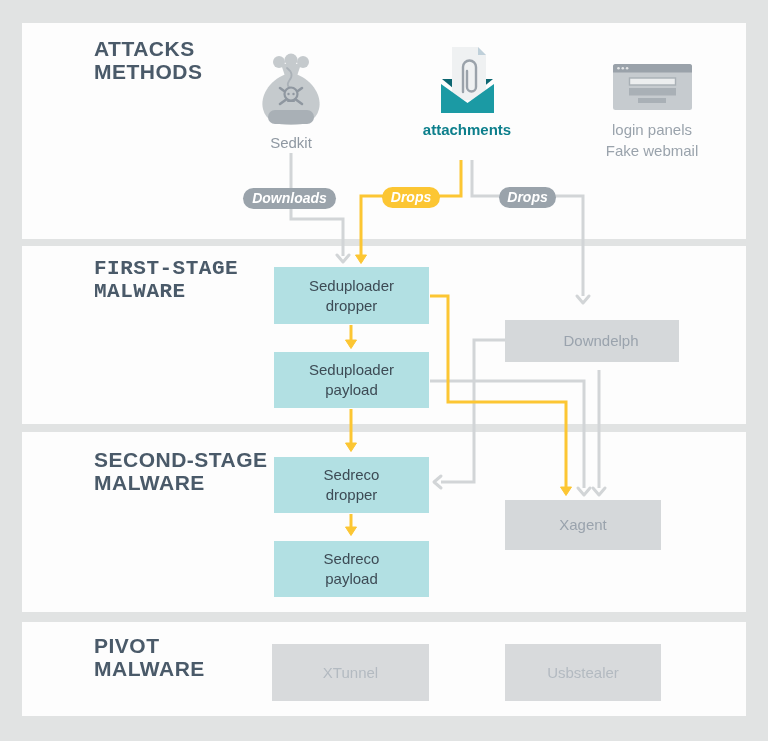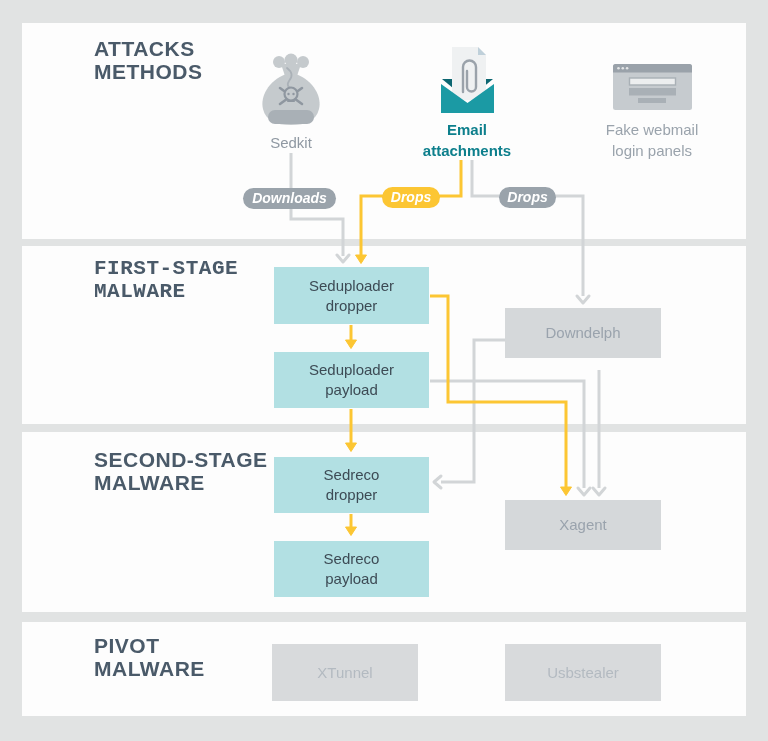--- a/index.html
+++ b/index.html
@@ -49,23 +49,23 @@
   }
   .node span{display:block;line-height:20px;}
   .node.teal{background:#b2e0e3;color:#3d4b55;font-weight:normal;}
   .node.gray{background:#d5d8da;color:#9aa3ad;}
   .node.pivot{background:#d8dadc;color:#b3bac1;}
 
   #box-sed-dropper {left:274px;top:267px;width:155px;height:57px;}
   #box-sed-payload {left:274px;top:352px;width:155px;height:56px;}
   #box-sedreco-dropper{left:274px;top:457px;width:155px;height:56px;}
   #box-sedreco-payload{left:274px;top:541px;width:155px;height:56px;}
-  #box-downdelph{left:505px;top:308px;width:156px;height:50px;}
+  #box-downdelph{left:505px;top:320px;width:156px;height:42px;padding-left:18px;}
   #box-xagent{left:505px;top:500px;width:156px;height:50px;}
-  #box-xtunnel{left:272px;top:644px;width:146px;height:57px;}
+  #box-xtunnel{left:272px;top:644px;width:157px;height:57px;}
   #box-usbstealer{left:505px;top:644px;width:156px;height:57px;}
 </style>
 </head>
 <body>
 
 <div class="panel" id="panel-attacks"></div>
 <div class="panel" id="panel-first"></div>
 <div class="panel" id="panel-second"></div>
 <div class="panel" id="panel-pivot"></div>
 
@@ -151,26 +151,25 @@
 </div>
 <div class="section-title" id="title-pivot">
   <span>PIVOT</span>
   <span>MALWARE</span>
 </div>
 
 <div class="icon-label" id="label-sedkit">
   <span>Sedkit</span>
 </div>
 <div class="icon-label" id="label-email">
-  <span>Email</span>
   <span>attachments</span>
 </div>
 <div class="icon-label" id="label-webmail">
+  <span>login panels</span>
   <span>Fake webmail</span>
-  <span>login panels</span>
 </div>
 
 <div class="pill gray" id="pill-downloads">Downloads</div>
 <div class="pill yellow" id="pill-drops-email">Drops</div>
 <div class="pill gray" id="pill-drops-webmail">Drops</div>
 
 <div class="node teal" id="box-sed-dropper">
   <span>Seduploader</span>
   <span>dropper</span>
 </div>

